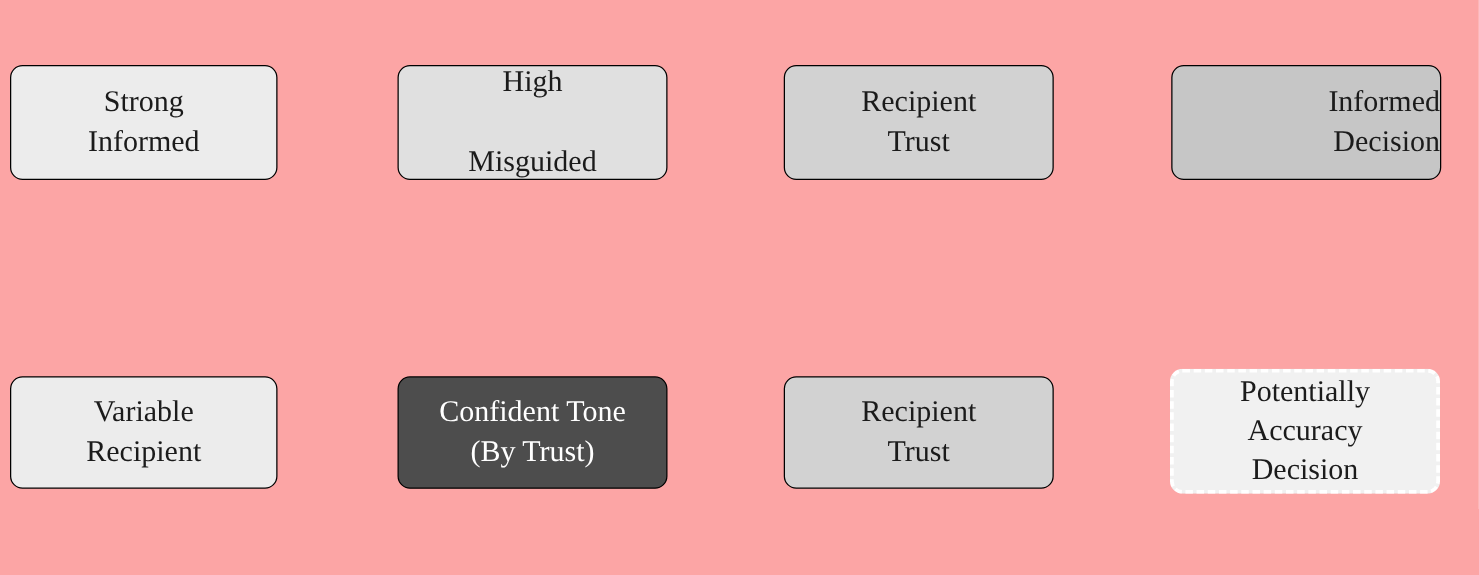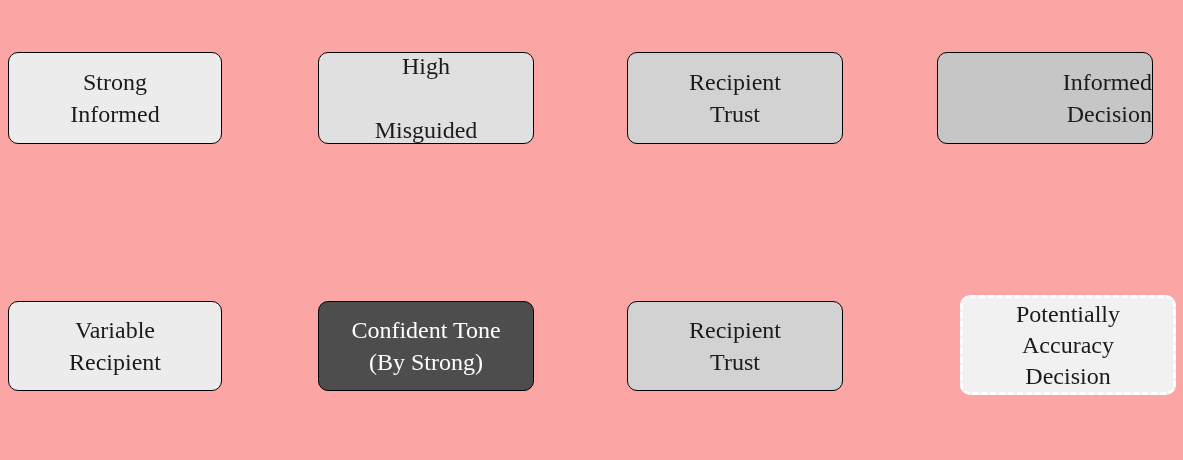--- a/index.html
+++ b/index.html
@@ -60,27 +60,27 @@
     <span class="line">Decision</span>
   </div>
 
   <div class="node n5" style="background: rgb(236, 236, 236); color: rgb(27, 27, 27); border: 1px solid rgb(0, 0, 0);">
     <span class="line">Variable</span>
     <span class="line">Recipient</span>
   </div>
 
   <div class="node n6" style="background: rgb(77, 77, 77); color: rgb(255, 255, 255); border: 1px solid rgb(0, 0, 0);">
     <span class="line">Confident Tone</span>
-    <span class="line">(By Strong)</span>
+    <span class="line">(By Trust)</span>
   </div>
 
   <div class="node n7" style="background: rgb(210, 210, 210); color: rgb(27, 27, 27); border: 1px solid rgb(0, 0, 0);">
     <span class="line">Recipient</span>
     <span class="line">Trust</span>
   </div>
 
-  <div class="node n8" style="background: rgb(241, 241, 241); color: rgb(27, 27, 27); border: 3px dashed rgb(255, 255, 255); margin-left: 24px;">
+  <div class="node n8" style="background: rgb(241, 241, 241); color: rgb(27, 27, 27); border: 3px dashed rgb(255, 255, 255);">
     <span class="line">Potentially</span>
     <span class="line">Accuracy</span>
     <span class="line">Decision</span>
   </div>
 
 </div>
 
 </body></html>

